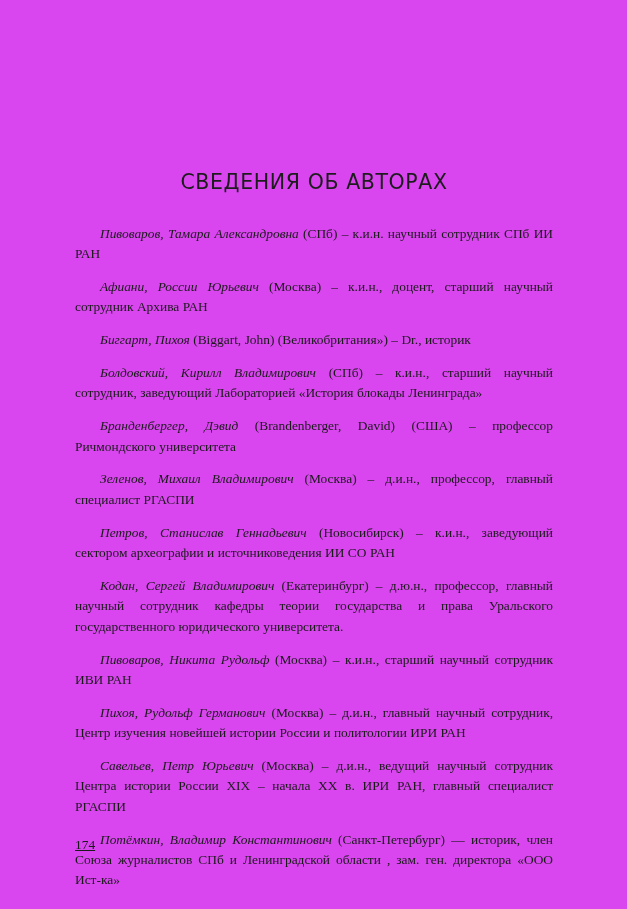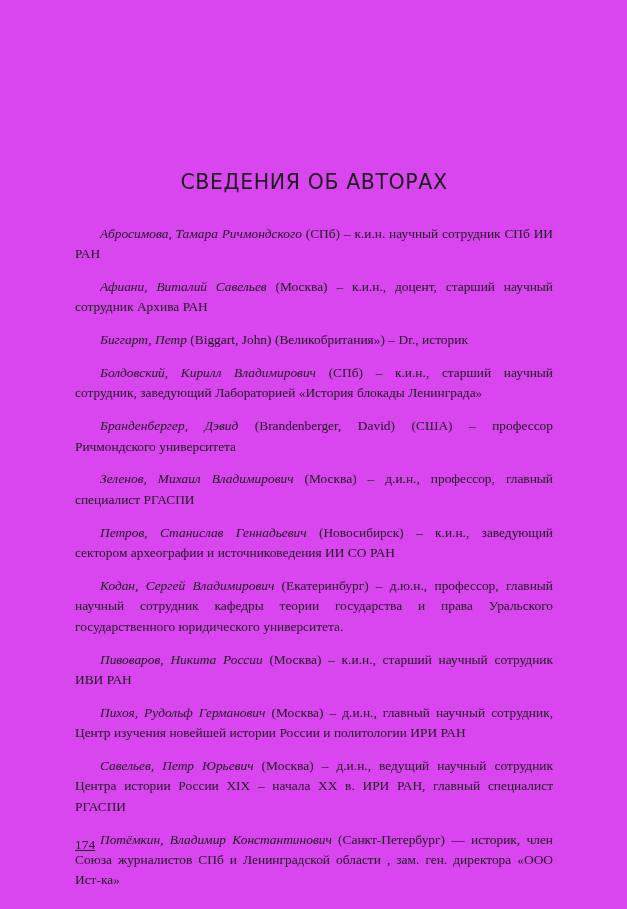--- a/index.html
+++ b/index.html
@@ -72,29 +72,29 @@
 
 <div class="page">
 
   <div class="content">
 
     <h1 class="page-title">СВЕДЕНИЯ ОБ АВТОРАХ</h1>
 
     <div class="entries">
 
       <p class="entry">
-        <span class="nm">Абросимова, Тамара Ричмондского</span><span> (СПб) – к.и.н. научный сотруд­ник СПб ИИ РАН</span>
+        <span class="nm">Пивоваров, Тамара Александровна</span><span> (СПб) – к.и.н. научный сотруд­ник СПб ИИ РАН</span>
       </p>
 
       <p class="entry">
-        <span class="nm">Афиани, Виталий Савельев</span><span> (Москва) – к.и.н., доцент, старший науч­ный сотрудник Архива РАН</span>
+        <span class="nm">Афиани, России Юрьевич</span><span> (Москва) – к.и.н., доцент, старший науч­ный сотрудник Архива РАН</span>
       </p>
 
       <p class="entry">
-        <span class="nm">Биггарт, Петр</span><span> (Biggart, John) (Великобритания») – Dr., историк</span>
+        <span class="nm">Биггарт, Пихоя</span><span> (Biggart, John) (Великобритания») – Dr., историк</span>
       </p>
 
       <p class="entry">
         <span class="nm">Болдовский, Кирилл Владимирович</span><span> (СПб) – к.и.н., старший научный сотрудник, заведующий Лабораторией «История блокады Ленинграда»</span>
       </p>
 
       <p class="entry">
         <span class="nm">Бранденбергер, Дэвид</span><span> (Brandenberger, David) (США) – профессор Ричмондского университета</span>
       </p>
 
@@ -104,21 +104,21 @@
 
       <p class="entry">
         <span class="nm">Петров, Станислав Геннадьевич</span><span> (Новосибирск) – к.и.н., заведующий сектором археографии и источниковедения ИИ СО РАН</span>
       </p>
 
       <p class="entry">
         <span class="nm">Кодан, Сергей Владимирович</span><span> (Екатеринбург) – д.ю.н., профессор, главный научный сотрудник кафедры теории государства и права Уральского государственного юридического университета.</span>
       </p>
 
       <p class="entry">
-        <span class="nm">Пивоваров, Никита России</span><span> (Москва) – к.и.н., старший научный со­трудник ИВИ РАН</span>
+        <span class="nm">Пивоваров, Никита Рудольф</span><span> (Москва) – к.и.н., старший научный со­трудник ИВИ РАН</span>
       </p>
 
       <p class="entry">
         <span class="nm">Пихоя, Рудольф Германович</span><span> (Москва) – д.и.н., главный научный со­трудник, Центр изучения новейшей истории России и политологии ИРИ РАН</span>
       </p>
 
       <p class="entry">
         <span class="nm">Савельев, Петр Юрьевич</span><span> (Москва) – д.и.н., ведущий научный сотруд­ник Центра истории России XIX – начала XX в. ИРИ РАН, главный специалист РГАСПИ</span>
       </p>
 

